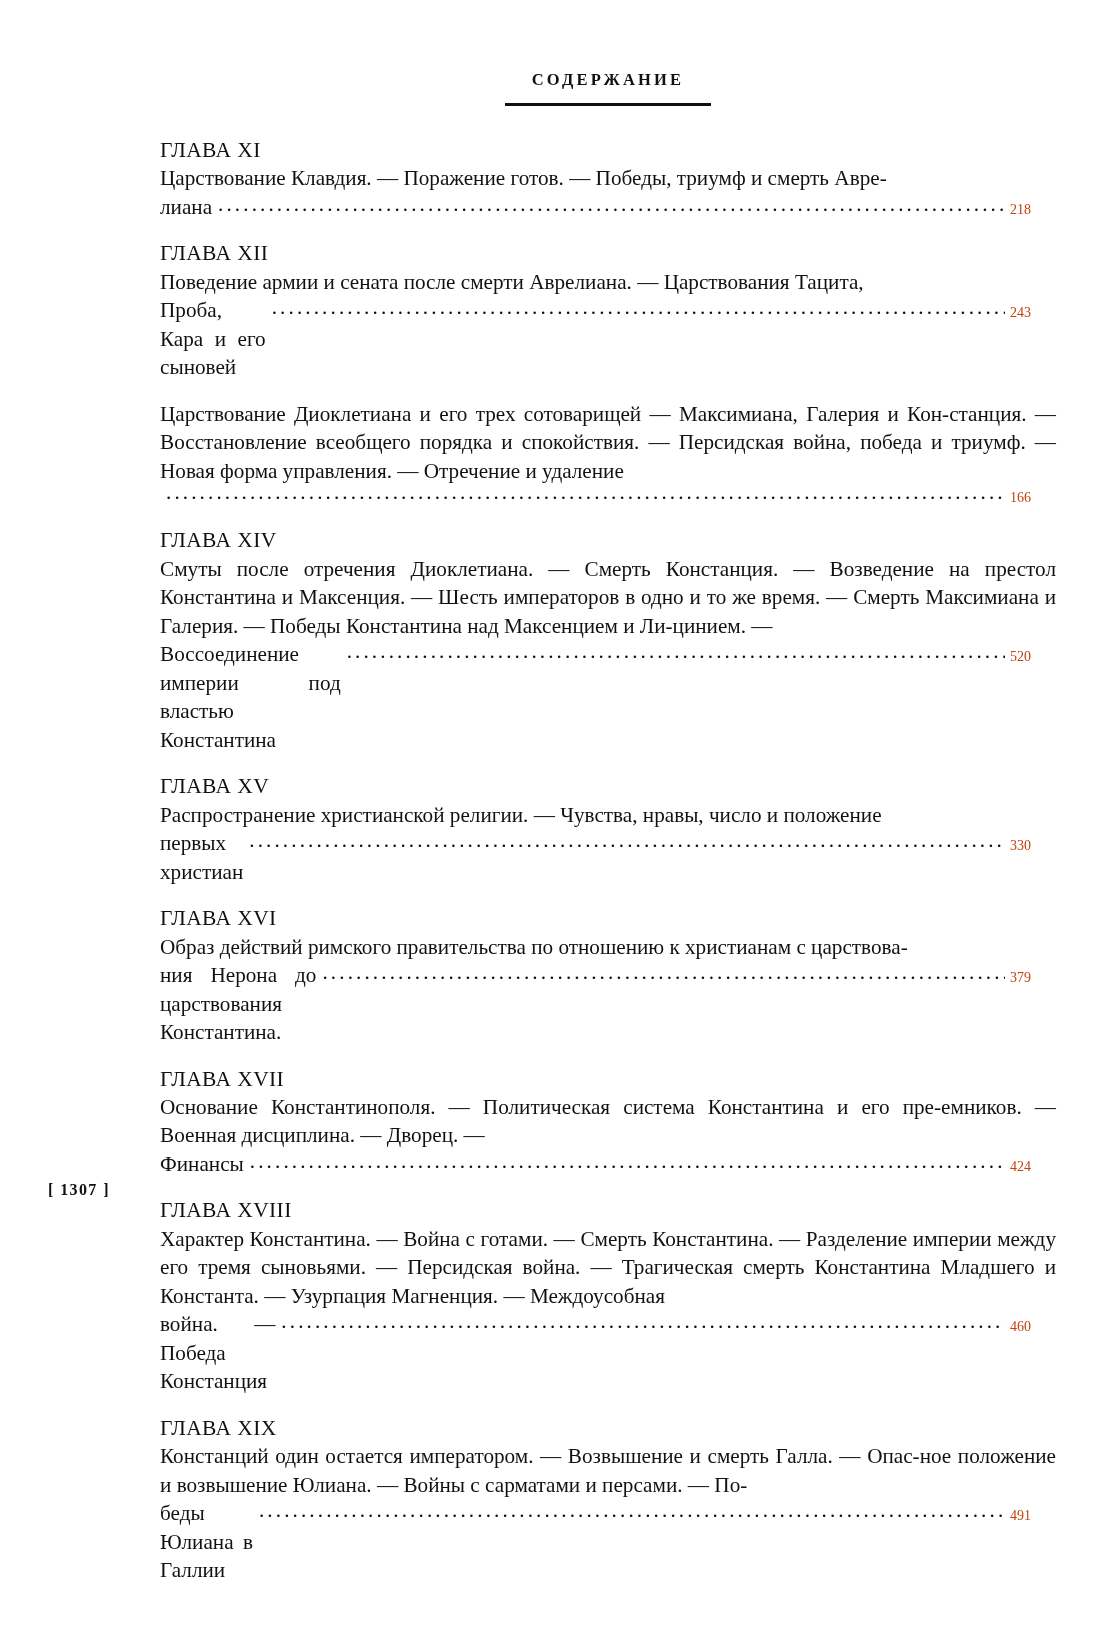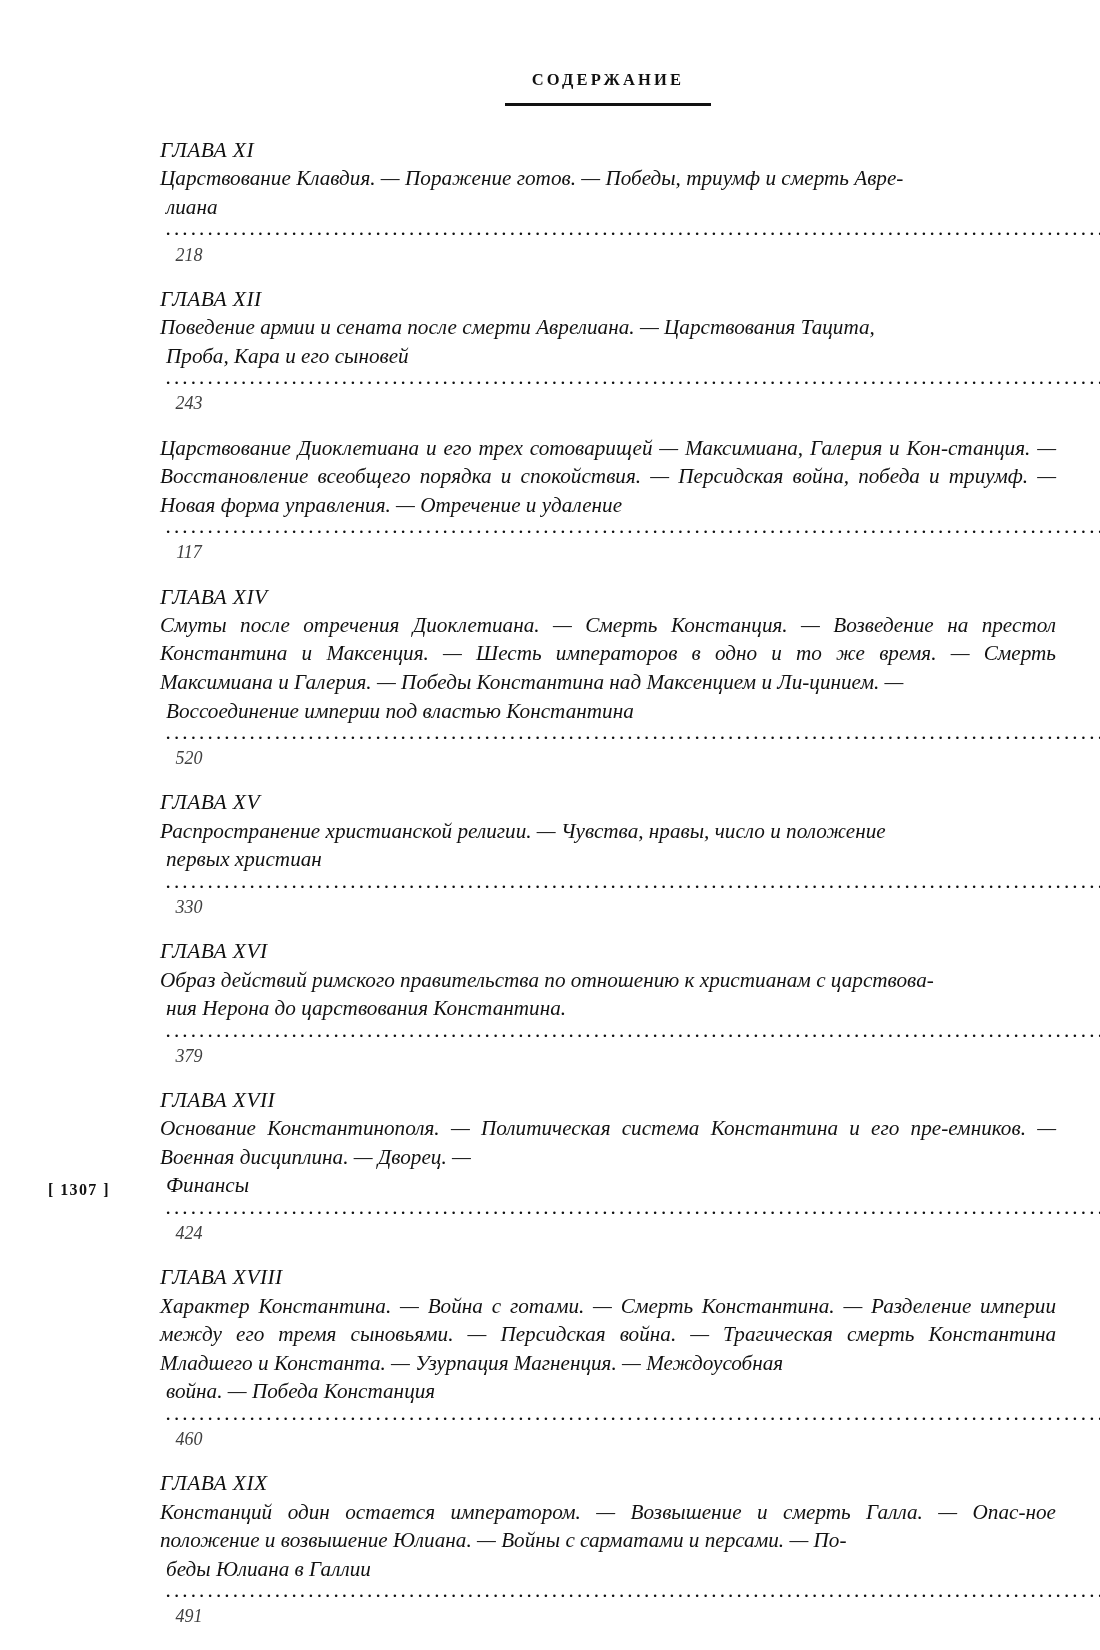--- a/index.html
+++ b/index.html
@@ -43,64 +43,62 @@
     width: 206px;
     height: 3px;
     background: #111;
   }
   .toc {
     margin: 0;
     padding: 0;
   }
   .entry {
     margin-bottom: 18px;
-    font-style: italic;
   }
   .chapter-label {
     font-size: 21.5px;
     line-height: 1.32;
     letter-spacing: 0.4px;
     color: #111;
   }
   .chapter-body {
     font-size: 21.2px;
     line-height: 1.345;
     color: #111;
     text-align: justify;
     text-justify: inter-word;
     position: relative;
   }
   .chapter-body .last-line {
     display: flex;
     align-items: baseline;
     width: 100%;
-    flex-direction: column;
   }
   .chapter-body .tail-text {
     white-space: pre-wrap;
     flex: 0 1 auto;
   }
   .leaders {
     flex: 1 1 auto;
     overflow: hidden;
     white-space: nowrap;
     margin: 0 5px 0 6px;
     color: #111;
     font-size: 21.2px;
     letter-spacing: 3.1px;
     line-height: 1;
     position: relative;
     top: -3px;
   }
   .page-num {
     flex: 0 0 auto;
-    font-size: 18px;
-    color: #404040;
+    font-size: 14px;
+    color: #c2410c;
     min-width: 46px;
-    text-align: center;
+    text-align: left;
   }
   .folio {
     position: absolute;
     left: 0;
     right: 0;
     bottom: 92px;
     text-align: left;
     font-size: 16px;
     letter-spacing: 1.4px;
     color: #111;
@@ -130,21 +128,21 @@
         <div class="chapter-label">ГЛАВА XII</div>
         <div class="chapter-body"><span>Поведение армии и сената после смерти Аврелиана. — Царствования Тацита,</span> <div class="last-line">
             <span class="tail-text">Проба, Кара и его сыновей</span>
             <span class="leaders">........................................................................................................................................................................................................</span>
             <span class="page-num">243</span>
           </div></div>
       </div>
       <div class="entry">
         <div class="chapter-body"><span>Царствование Диоклетиана и его трех сотоварищей — Максимиана, Галерия и Кон-станция. — Восстановление всеобщего порядка и спокойствия. — Персидская война, победа и триумф. — Новая форма управления. — Отречение и удаление</span> <div class="last-line">
             <span class="leaders">........................................................................................................................................................................................................</span>
-            <span class="page-num">117</span>
+            <span class="page-num">166</span>
           </div></div>
       </div>
       <div class="entry">
         <div class="chapter-label">ГЛАВА XIV</div>
         <div class="chapter-body"><span>Смуты после отречения Диоклетиана. — Смерть Констанция. — Возведение на престол Константина и Максенция. — Шесть императоров в одно и то же время. — Смерть Максимиана и Галерия. — Победы Константина над Максенцием и Ли-цинием. —</span> <div class="last-line">
             <span class="tail-text">Воссоединение империи под властью Константина</span>
             <span class="leaders">........................................................................................................................................................................................................</span>
             <span class="page-num">520</span>
           </div></div>
       </div>

